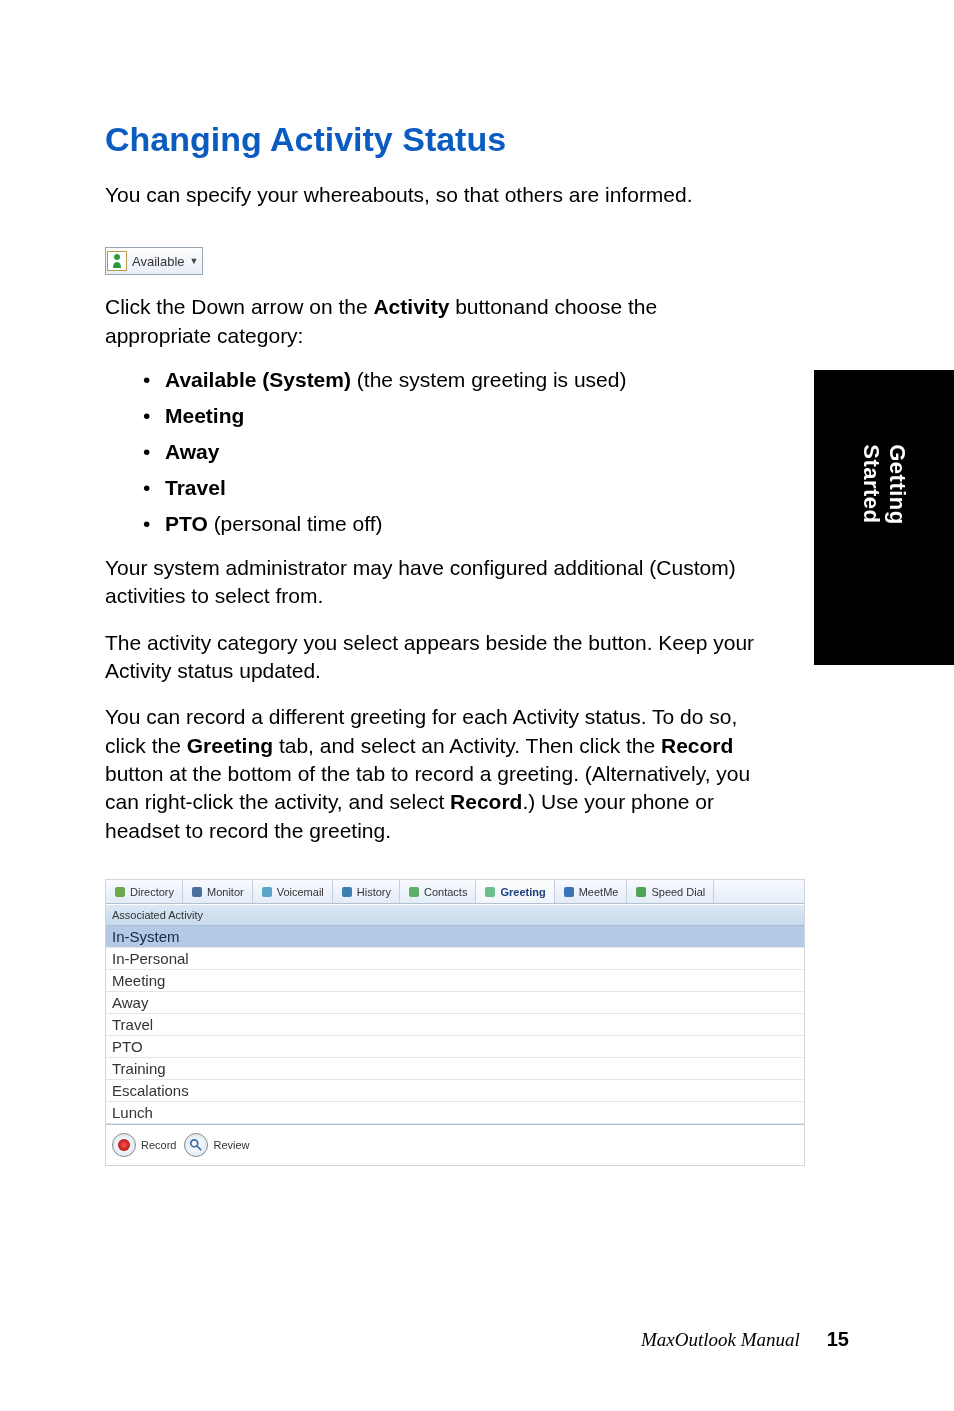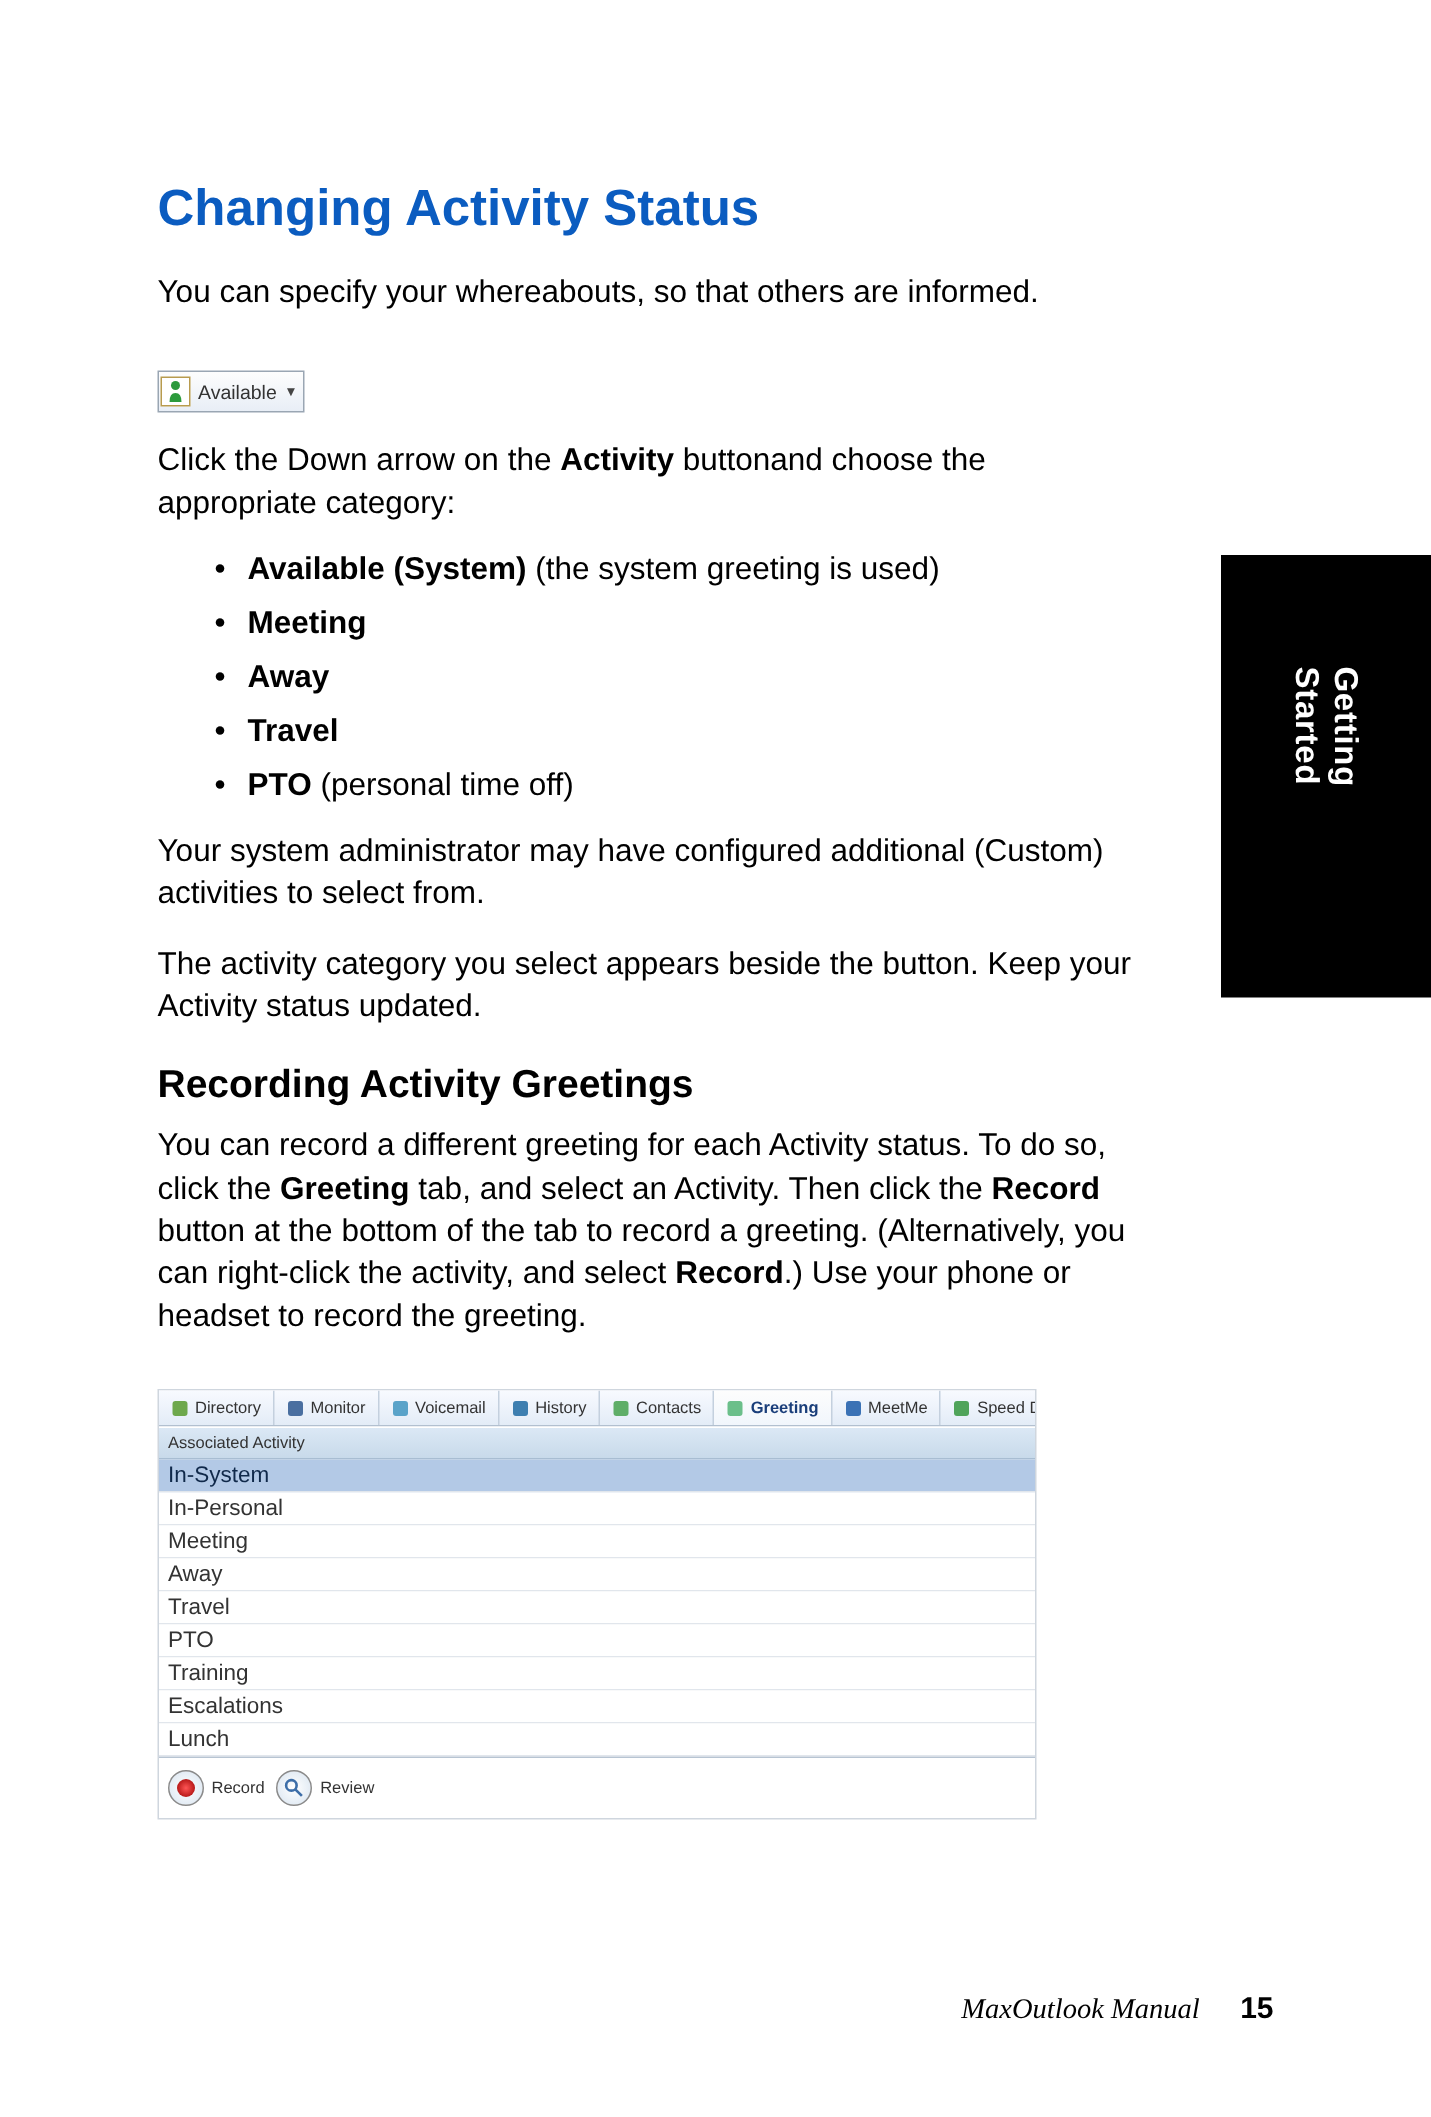--- a/index.html
+++ b/index.html
@@ -89,21 +89,21 @@
 
   h2.sub-title {
     font-size: 26px;
     font-weight: bold;
     margin: 22px 0 12px 0;
   }
 
   
   .app-panel {
     border: 1px solid #cfd6de;
-    width: 586px;
+    width: 700px;
     margin-top: 34px;
     background: #fff;
     font-size: 12px;
   }
   .app-tabs {
     display: flex;
     border-bottom: 1px solid #b2c0d0;
     background: linear-gradient(#f8faff, #e3ecf7);
     height: 24px;
     overflow: hidden;
@@ -220,21 +220,20 @@
     <li><b>Available (System)</b><span> (the system greeting is used)</span></li>
     <li><b>Meeting</b><span></span></li>
     <li><b>Away</b><span></span></li>
     <li><b>Travel</b><span></span></li>
     <li><b>PTO</b><span> (personal time off)</span></li>
   </ul>
 
   <p class="body-text">Your system administrator may have configured additional (Custom) activities to select from.</p>
   <p class="body-text">The activity category you select appears beside the button. Keep your Activity status updated.</p>
 
-  <h2 class="sub-title">Recording Activity Greetings</h2>
 
   <p class="body-text">
     <span>You can record a different greeting for each Activity status. To do so, click the </span><b>Greeting</b><span> tab, and select an Activity. Then click the </span><b>Record</b><span> button at the bottom of the tab to record a greeting. (Alternatively, you can right-click the activity, and select </span><b>Record</b><span>.) Use your phone or headset to record the greeting.</span>
   </p>
 
   
   <div class="app-panel">
     <div class="app-tabs" id="tabbar">
         <div class="app-tab">
           <span class="ticon"><svg viewBox="0 0 12 12">

